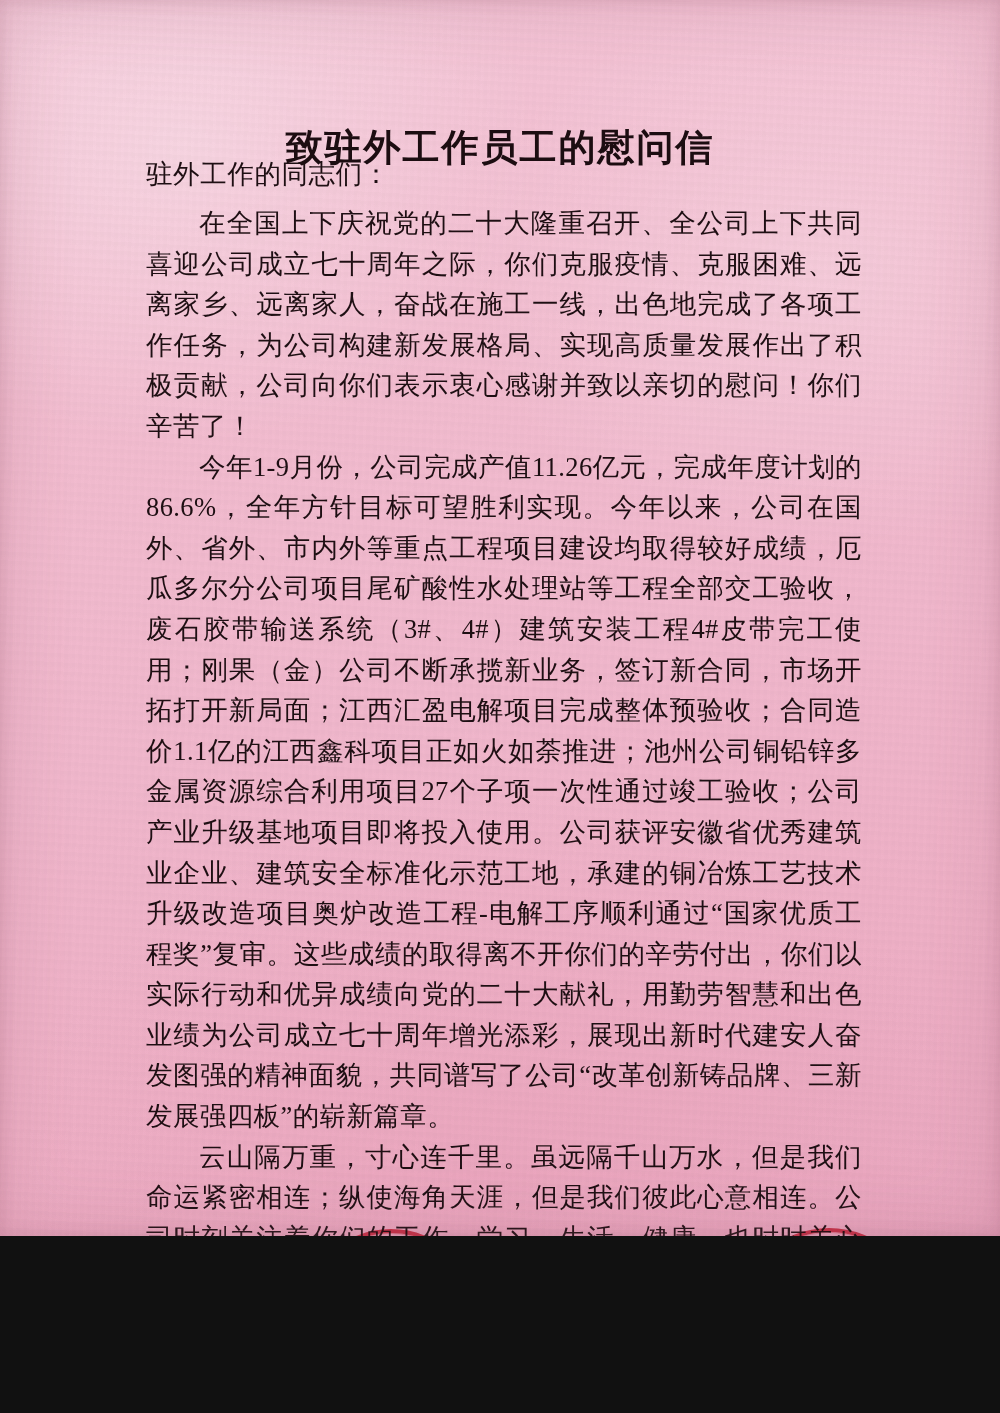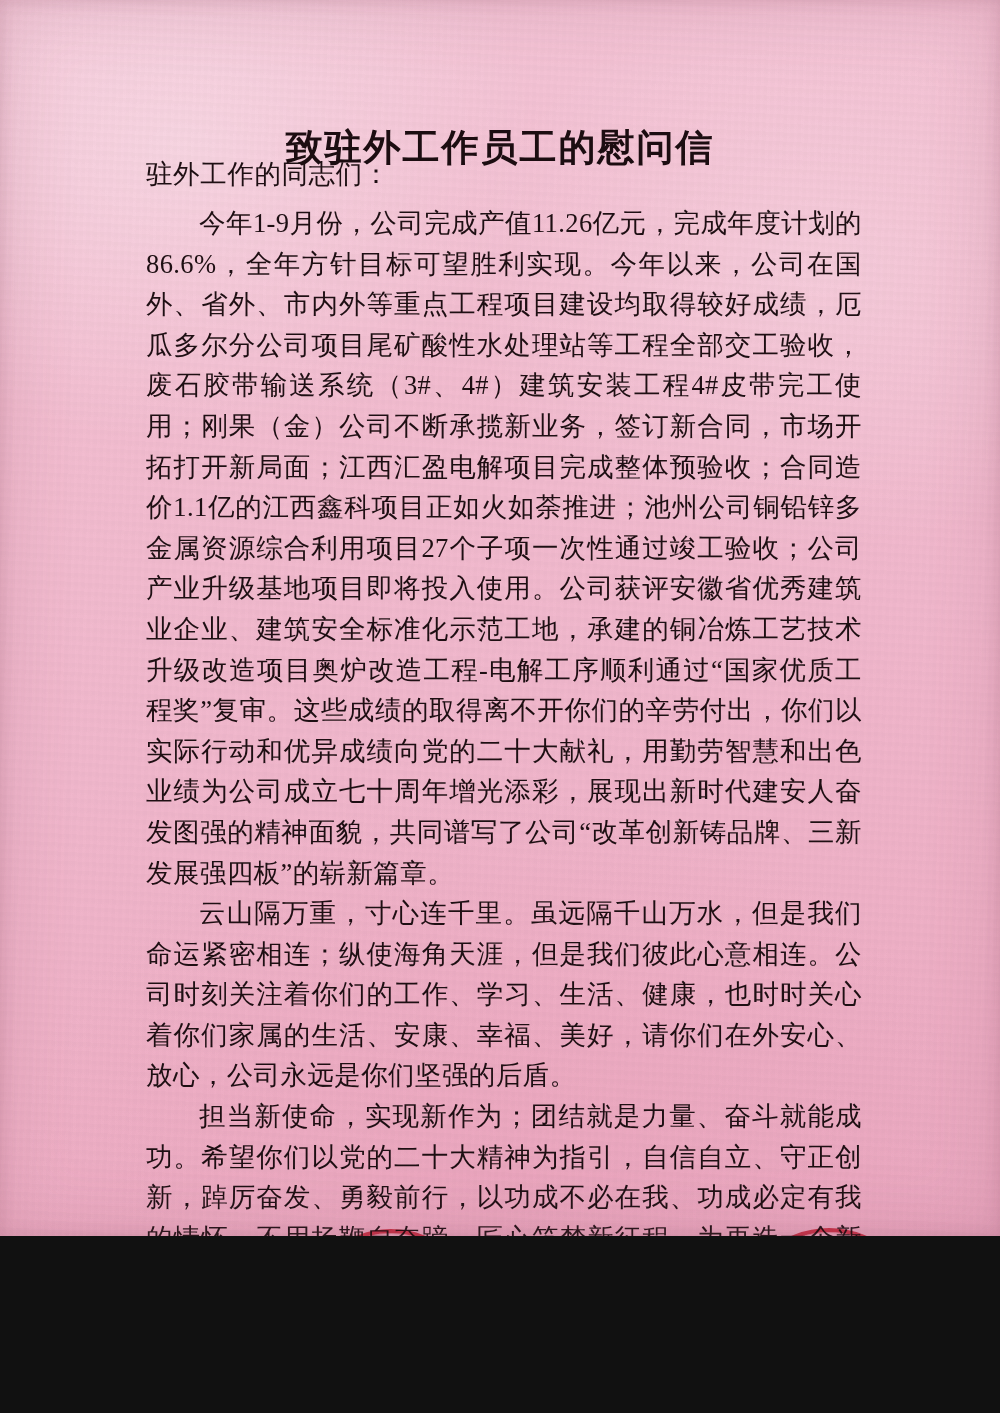--- a/index.html
+++ b/index.html
@@ -167,20 +167,21 @@
 <body>
 
 <div class="page">
   <div class="paper-texture"></div>
 
   <h1 class="doc-title">致驻外工作员工的慰问信</h1>
 
   <div class="salutation">驻外工作的同志们：</div>
 
   <div class="body-text">
+    <p>在全国上下庆祝党的二十大隆重召开、全公司上下共同喜迎公司成立七十周年之际，你们克服疫情、克服困难、远离家乡、远离家人，奋战在施工一线，出色地完成了各项工作任务，为公司构建新发展格局、实现高质量发展作出了积极贡献，公司向你们表示衷心感谢并致以亲切的慰问！你们辛苦了！</p>
     <p>今年1-9月份，公司完成产值11.26亿元，完成年度计划的86.6%，全年方针目标可望胜利实现。今年以来，公司在国外、省外、市内外等重点工程项目建设均取得较好成绩，厄瓜多尔分公司项目尾矿酸性水处理站等工程全部交工验收，废石胶带输送系统（3#、4#）建筑安装工程4#皮带完工使用；刚果（金）公司不断承揽新业务，签订新合同，市场开拓打开新局面；江西汇盈电解项目完成整体预验收；合同造价1.1亿的江西鑫科项目正如火如荼推进；池州公司铜铅锌多金属资源综合利用项目27个子项一次性通过竣工验收；公司产业升级基地项目即将投入使用。公司获评安徽省优秀建筑业企业、建筑安全标准化示范工地，承建的铜冶炼工艺技术升级改造项目奥炉改造工程-电解工序顺利通过“国家优质工程奖”复审。这些成绩的取得离不开你们的辛劳付出，你们以实际行动和优异成绩向党的二十大献礼，用勤劳智慧和出色业绩为公司成立七十周年增光添彩，展现出新时代建安人奋发图强的精神面貌，共同谱写了公司“改革创新铸品牌、三新发展强四板”的崭新篇章。</p>
     <p>云山隔万重，寸心连千里。虽远隔千山万水，但是我们命运紧密相连；纵使海角天涯，但是我们彼此心意相连。公司时刻关注着你们的工作、学习、生活、健康，也时时关心着你们家属的生活、安康、幸福、美好，请你们在外安心、放心，公司永远是你们坚强的后盾。</p>
     <p>担当新使命，实现新作为；团结就是力量、奋斗就能成功。希望你们以党的二十大精神为指引，自信自立、守正创新，踔厉奋发、勇毅前行，以功成不必在我、功成必定有我的情怀，不用扬鞭自奋蹄，匠心筑梦新征程，为再造一个新建安、实现人企共同发展的美好梦想而团结奋斗。</p>
   </div>
 
   <div class="date-line">2031 年 10 月 21 日</div>
 
   <div class="seal" id="seal-party">
     <div class="ring"></div>
     <div class="ring inner"></div>

